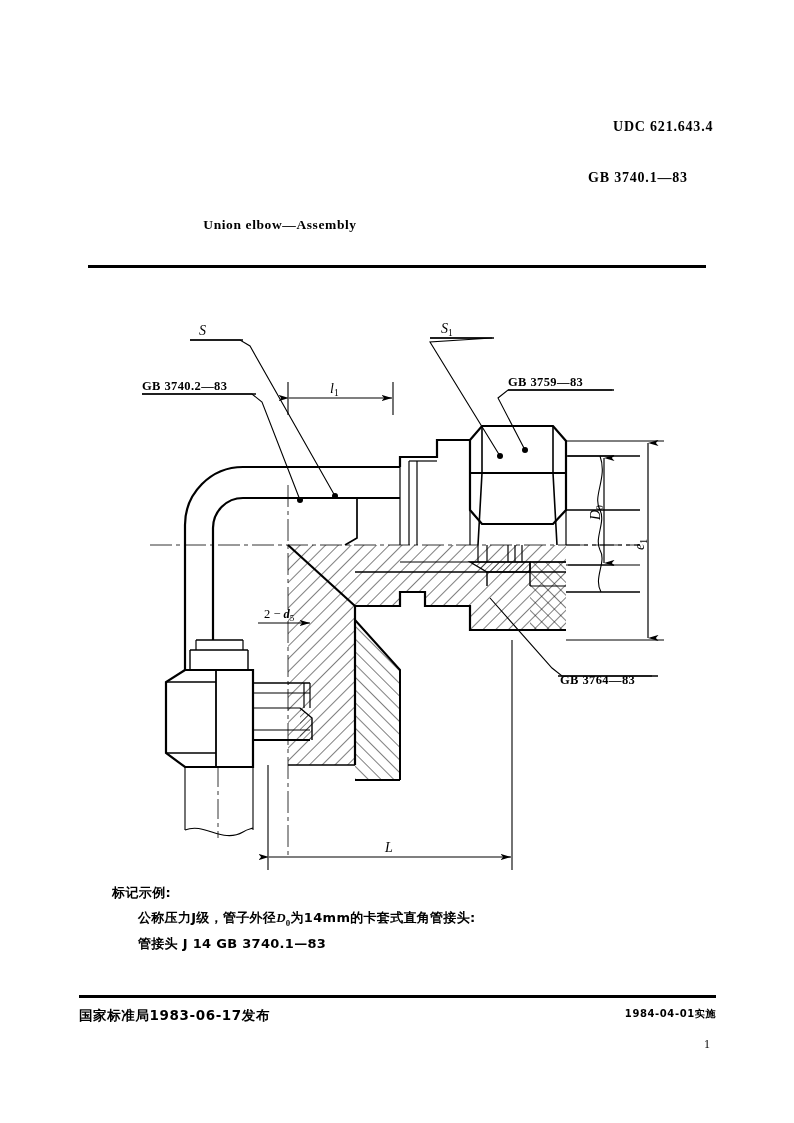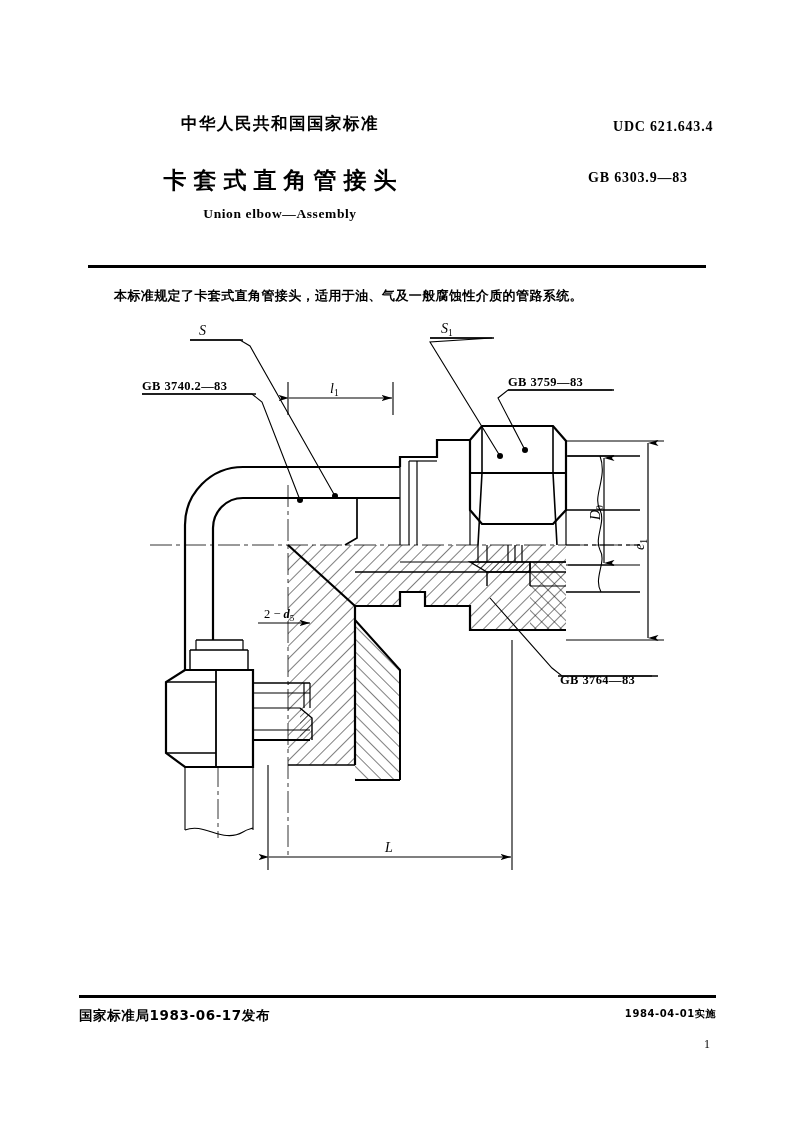--- a/index.html
+++ b/index.html
@@ -37,21 +37,21 @@
     width: 560px;
     text-align: center;
     font-family: "DejaVu Sans", "Liberation Sans", sans-serif;
     font-weight: bold;
     font-size: 23px;
     letter-spacing: 7px;
     text-indent: 7px;
   }
   .hdr-en {
     position: absolute;
-    left: 0; top: 206px;
+    left: 0; top: 217px;
     width: 560px;
     text-align: center;
     font-family: "Liberation Serif", "DejaVu Serif", serif;
     font-weight: bold;
     font-size: 13.5px;
     letter-spacing: 0.6px;
   }
   .hdr-udc {
     position: absolute;
     left: 613px; top: 119px;
@@ -148,33 +148,30 @@
     right: 84px; top: 1037px;
     font-family: "Liberation Serif", "DejaVu Serif", serif;
     font-size: 12px;
   }
 </style>
 </head>
 <body>
 
 <div id="page">
 
-  <div class="hdr-natl">中华人民共和国国家标准</div>
-
-  <div class="hdr-title">卡套式直角管接头</div>
+
 
   <div class="hdr-en">Union elbow—Assembly</div>
 
   <div class="hdr-udc">UDC  621.643.4</div>
 
-  <div class="hdr-gb">GB  6303.9—83</div>
+  <div class="hdr-gb">GB  3740.1—83</div>
 
   <div class="rule-top"></div>
 
-  <div class="scope">本标准规定了卡套式直角管接头，适用于油、气及一般腐蚀性介质的管路系统。</div>
 
   <svg id="drawing" viewBox="0 0 794 560">
     <defs>
       <marker id="ar" markerWidth="11" markerHeight="7" refX="10.5" refY="3.5" orient="auto" markerUnits="userSpaceOnUse">
         <path d="M0,0.4 L10.5,3.5 L0,6.6 L2.6,3.5 Z" fill="#000"></path>
       </marker>
       <marker id="arv" markerWidth="7" markerHeight="11" refX="3.5" refY="10.5" orient="auto" markerUnits="userSpaceOnUse">
         <path d="M0.4,0 L3.5,10.5 L6.6,0 L3.5,2.6 Z" fill="#000"></path>
       </marker>
       <pattern id="hatchA" width="9" height="9" patternUnits="userSpaceOnUse" patternTransform="rotate(45)">
@@ -384,20 +381,27 @@
       </g>
 
       <g transform="translate(644,240) rotate(-90)">
         <text x="0" y="0" font-size="14" font-style="italic"><tspan>e</tspan><tspan font-size="9.5" dy="3" font-style="normal">1</tspan></text>
       </g>
 
       <text x="264" y="308" font-size="12.5"><tspan>2 −</tspan><tspan dx="3" font-style="italic" font-weight="bold">d</tspan><tspan font-size="9" dy="3">5</tspan></text>
     </g>
   </svg>
 
+  <div class="mark-block">
+    <div class="mark-line1">标记示例:</div>
+    <div class="mark-line2">
+      <span>公称压力J级，管子外径</span><span class="ital">D</span><sub class="n ser">0</sub><span>为14mm的卡套式直角管接头:</span>
+    </div>
+    <div class="mark-line3">管接头    J 14    GB  3740.1—83</div>
+  </div>
 
   <div class="rule-bottom"></div>
 
   <div class="foot-left">国家标准局1983-06-17发布</div>
 
   <div class="foot-right">1984-04-01实施</div>
 
   <div class="pageno">1</div>
 
 </div>

